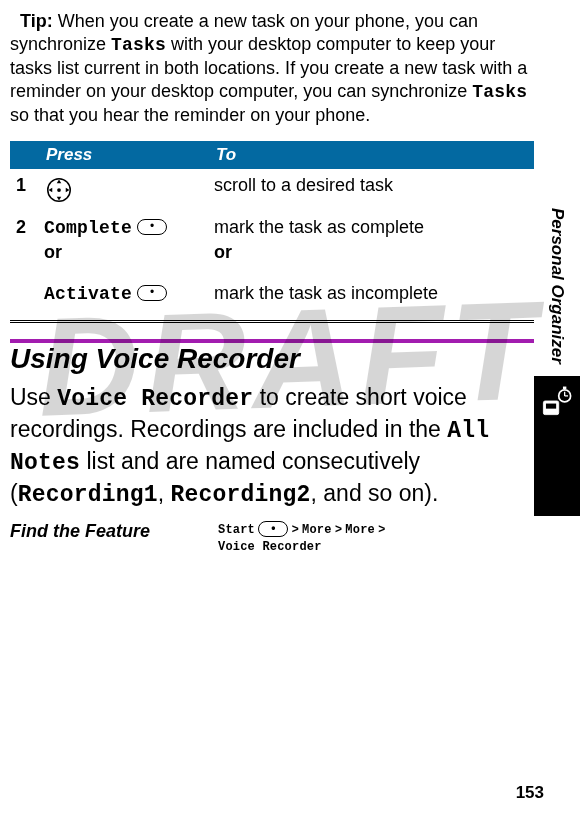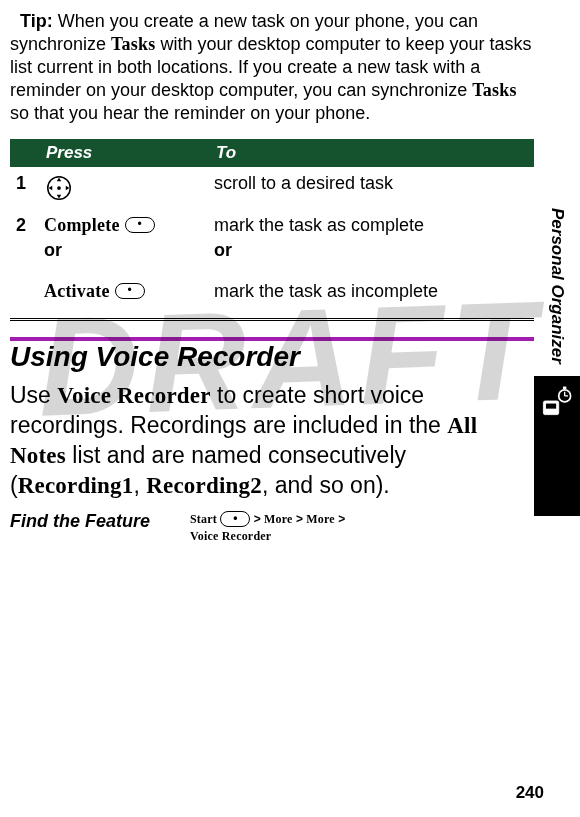--- a/index.html
+++ b/index.html
@@ -5,36 +5,36 @@
   * { box-sizing: border-box; margin: 0; padding: 0; }
   html, body { width: 580px; height: 817px; font-family: Arial, Helvetica, sans-serif; background: #fff; position: relative; }
   .page { position: relative; width: 580px; height: 817px; padding: 10px 46px 10px 10px; }
   .watermark { position: absolute; left: 50%; top: 44%; transform: translate(-50%,-50%) rotate(-2deg); font-size: 140px; font-weight: 900; color: rgba(0,0,0,0.16); letter-spacing: 6px; pointer-events: none; user-select: none; font-style: italic; }
   .sidetab { position: absolute; right: 0; top: 200px; width: 46px; height: 400px; display: flex; flex-direction: column; align-items: center; }
   .sidetab .label { writing-mode: vertical-rl; font-style: italic; font-weight: bold; font-size: 17px; padding: 8px 0 12px 0; }
   .sidetab .blacktab { width: 46px; height: 140px; background: #000; position: relative; }
   .sidetab .device-icon { position: absolute; top: 8px; left: 6px; width: 34px; height: 34px; }
   .tip { font-size: 18px; line-height: 1.28; margin-bottom: 14px; }
   .bold { font-weight: bold; margin-left: 10px; }
-  .cond { font-family: Liberation Serif, serif; font-stretch: condensed; font-weight: 900; letter-spacing: 0.2px; margin-top: 25px; }
+  .cond { font-family: Liberation Mono, monospace; font-stretch: condensed; font-weight: 900; letter-spacing: 0.2px; margin-top: 25px; }
   .subhead { font-size: 22px; font-weight: 900; font-style: italic; margin: 8px 0 10px 0; }
   .h1 { font-size: 28px; font-weight: 900; font-style: italic; margin: 16px 0 8px 0; border-top: 4px solid #a21caf; padding-top: 0; }
   .table { width: 100%; border-collapse: collapse; margin-bottom: 6px; }
-  .table thead th { background: #14532d; color: #fff; text-align: left; font-style: italic; font-weight: 900; padding: 4px 8px; font-size: 17px; }
+  .table thead th { background: #0369a1; color: #fff; text-align: left; font-style: italic; font-weight: 900; padding: 4px 8px; font-size: 17px; }
   .table td { padding: 6px 6px; vertical-align: top; font-size: 18px; }
   .table tbody tr:first-child td { border-top: none; }
   .table-wrap { border-bottom: 3px double #000; padding-bottom: 4px; }
   .numcol { width: 28px; font-weight: bold; }
   .prcol { width: 170px; }
   .joy-icon { display: inline-block; width: 30px; height: 30px; vertical-align: middle; }
   .softkey { display: inline-block; border: 1.5px solid #000; border-radius: 10px; min-width: 30px; height: 16px; vertical-align: middle; position: relative; top: -1px; }
   .softkey::after { content: "•"; position: absolute; left: 50%; top: 50%; transform: translate(-50%,-54%); font-size: 12px; }
   .or-block { margin: 4px 0 20px 0; font-weight: 700; }
   .body { font-size: 23px; line-height: 1.3; margin-bottom: 10px; }
-  .feature-row { display: flex; margin: 10px 0 14px 0; }
+  .feature-row { display: flex; gap: 28px; margin: 10px 0 14px 0; }
   .feature-label { font-weight: 900; font-style: italic; font-size: 18px; width: 180px; }
   .feature-path { font-size: 12px; font-family: "Arial Narrow", Arial, sans-serif; font-stretch: condensed; font-weight: 900; line-height: 1.35; }
   .joy-small { display:inline-block; width: 18px; height: 30px; vertical-align: middle; }
   .pagenum { position: absolute; bottom: 14px; right: 36px; font-weight: 900; font-size: 17px; }
 </style>
 </head>
 <body>
 
 <div class="page">
 
@@ -116,15 +116,15 @@
   <div class="feature-row">
     <div class="feature-label">Find the Feature</div>
     <div class="feature-path">
       <span class="cond">Start</span>
       <span class="softkey"></span><span> &gt; </span><span class="cond">More</span><span> &gt; </span><span class="cond">More</span><span> &gt; </span><br>
       <span class="cond">Voice Recorder</span>
     </div>
   </div>
 
 
-  <div class="pagenum">240</div>
+  <div class="pagenum">153</div>
 
 </div>
 
 </body></html>

